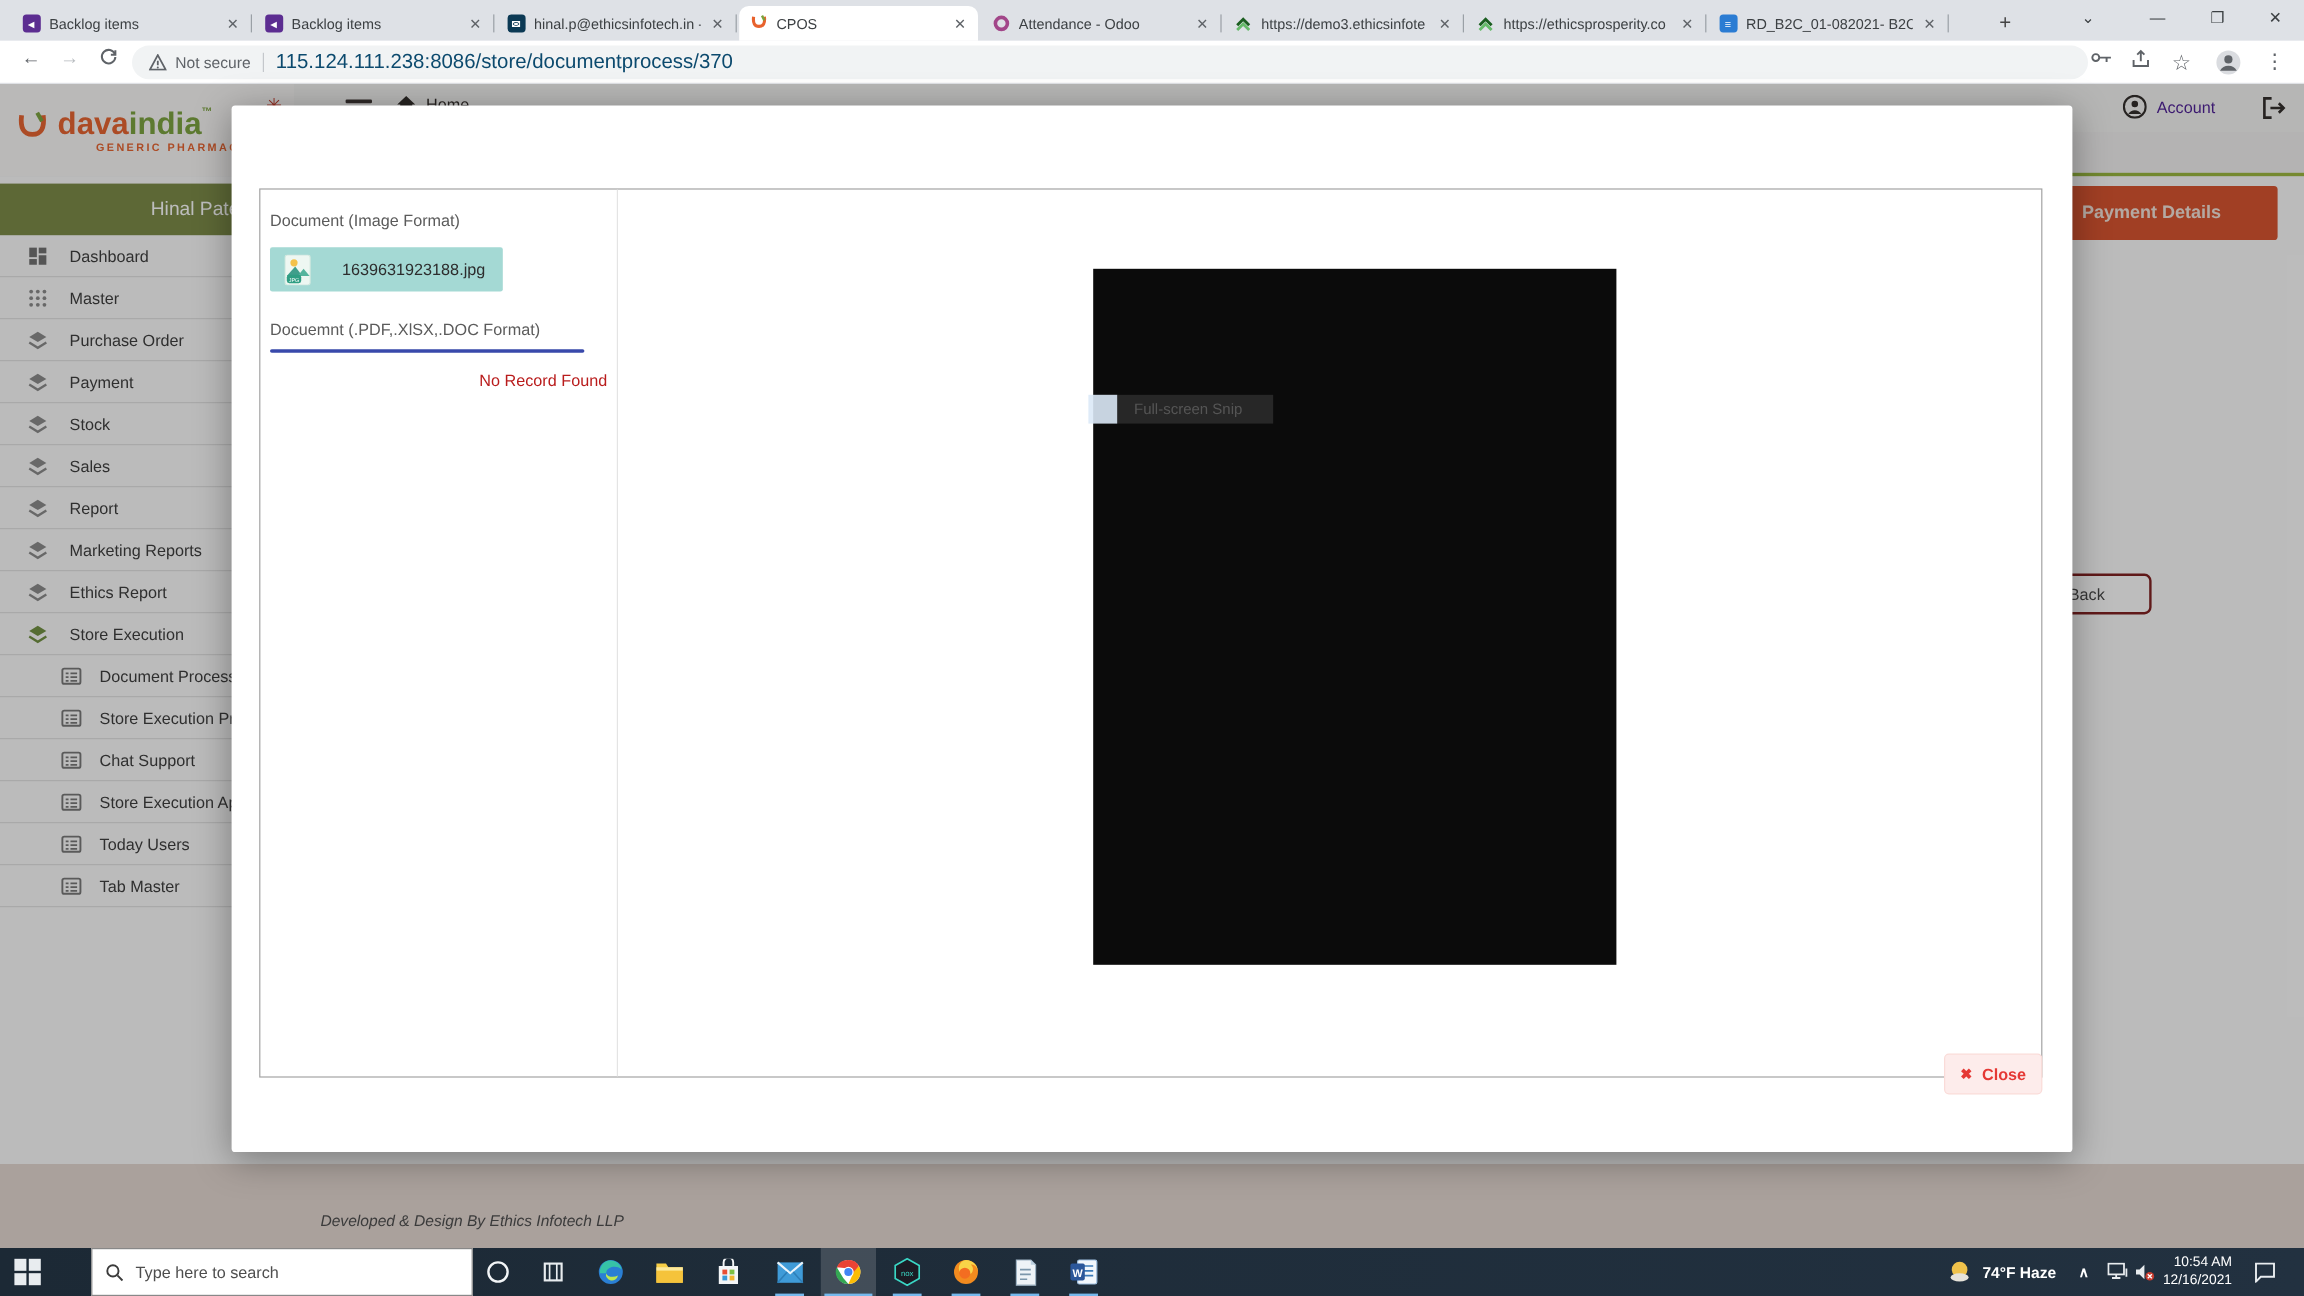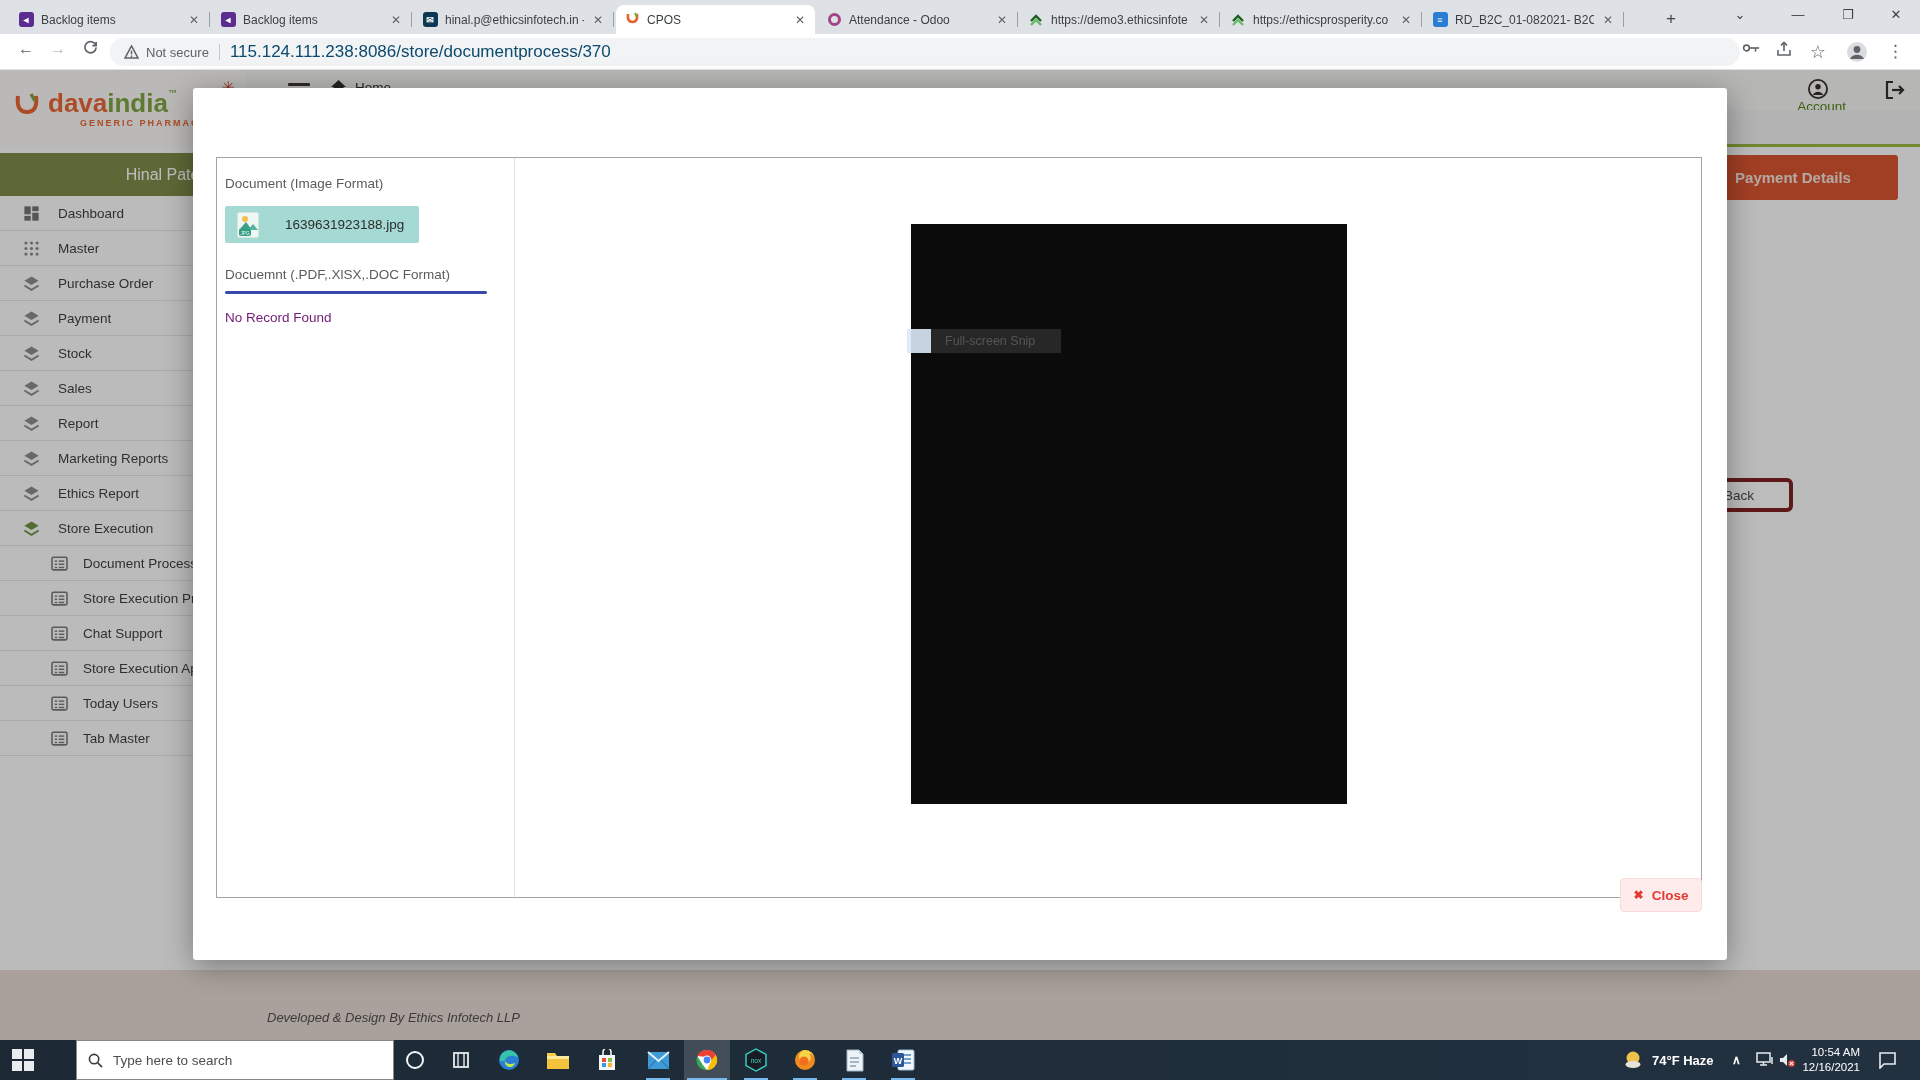--- a/index.html
+++ b/index.html
@@ -32,55 +32,55 @@
   .appheader { position:absolute; top:0; left:0; width:1920px; height:40px; background:#f6f5f4; }
   .logobox { position:absolute; top:0; left:0; width:245px; height:77px; background:#fbfaf9; z-index:2; }
   .logoline { position:absolute; left:48px; top:18px; font-weight:bold; font-size:26px; letter-spacing:0; }
   .logo-dava { color:#e8622d; } .logo-india { color:#7aa23c; } .logo-tm { font-size:9px; color:#7aa23c; vertical-align:top; }
   .tagline { position:absolute; left:80px; top:48px; font-size:9px; font-weight:bold; letter-spacing:2px; color:#e8622d; }
   .mortar { position:absolute; left:14px; top:22px; width:26px; height:26px; }
   .redstar { position:absolute; right:10px; top:8px; color:#c43b2a; font-size:16px; }
   .burger { position:absolute; left:288px; top:13px; width:22px; }
   .burger div { height:3px; background:#3a3330; margin-bottom:4px; border-radius:1px; }
   .homewrap { position:absolute; left:330px; top:9px; display:flex; align-items:center; color:#2f2a27; font-size:13.5px; }
-  .acctwrap { position:absolute; right:74px; top:9px; display:flex; align-items:center; color:#4d7c0f; font-size:13.5px;flex-direction:column; }
+  .acctwrap { position:absolute; right:74px; top:9px; display:flex; align-items:center; color:#4c1d95; font-size:13.5px; }
   .logoutic { position:absolute; right:14px; top:9px; }
   .sepbar { position:absolute; top:40px; left:245px; right:0; height:37px; background:#f3f2f1; }
   .sepbar .orangepatch { position:absolute; left:0; top:0; bottom:3px; width:80px; background:linear-gradient(90deg,#e2a148,rgba(226,161,72,0.45),rgba(226,161,72,0)); }
   .sepbar .ptitle { position:absolute; left:46px; top:9px; font-size:14.5px; font-weight:bold; color:#3c3c3c; }
   .sepbar .underline { position:absolute; left:0; right:0; bottom:0; height:3px; background:linear-gradient(90deg,#2fa3ab,#2c5fb3 55%,#8fb33a 80%,#9db83c); }
   .personic { position:absolute; left:14px; top:8px; }
 
   
   .sidebar { position:absolute; top:77px; left:0; width:245px; height:823px; background:#fcfcfc; }
   .userbar { height:43px; background:#7a8a45; color:#fff; font-size:16px; display:flex; align-items:center; justify-content:flex-end; padding-right:42px; margin-top:6px; }
   .srow { height:35px; display:flex; align-items:center; padding-left:22px; border-bottom:1px solid #e3e3e3; font-size:13.5px; color:#3b3b3b; }
   .srow.sub { padding-left:50px; }
   .srow .sic { width:19px; height:19px; margin-right:17px; flex:0 0 19px; }
   .srow.sub .sic { margin-right:14px; }
 
   
   .content { position:absolute; left:245px; top:77px; right:0; bottom:70px; background:#fdfdfd; }
   .paybtn { position:absolute; top:8px; right:22px; width:210px; height:45px; background:#d9512c; border-radius:3px; color:#f3e4da; font-weight:bold; font-size:15px; display:flex; align-items:center; justify-content:center; }
-  .backbtn { position:absolute; top:331px; left:1440px; width:108px; height:34px; background:#ffffff; border:4px solid #7f1d1d; border-radius:6px; color:#444; font-size:13.5px; display:flex; align-items:center; justify-content:center; }
+  .backbtn { position:absolute; top:331px; left:1440px; width:108px; height:34px; background:#ffffff; border:2px solid #7f1d1d; border-radius:6px; color:#444; font-size:13.5px; display:flex; align-items:center; justify-content:center; }
   .footer { position:absolute; left:0; bottom:0; width:1920px; height:70px; background:#e5d8d2; }
   .footer .ftext { position:absolute; left:267px; top:40px; font-style:italic; font-size:13px; color:#4c4c4c; }
 
   .dim { position:absolute; inset:0; background:rgba(18,18,18,0.28); z-index:3; }
 
   
   .modal { position:absolute; left:193px; top:18px; width:1534px; height:872px; background:#fff; border-radius:3px; box-shadow:0 6px 30px rgba(0,0,0,0.35); z-index:4; }
   .minner { position:absolute; left:23px; top:69px; right:25px; bottom:62px; border:1px solid #a3a3a3; display:flex; }
   .mleft { width:298px; border-right:1px solid #e4e4e4; padding:18px 8px 0 8px; }
   .mlabel { font-size:13.5px; color:#5b5b5b; }
   .filerow { margin-top:15px; width:194px; height:37px; background:#a4d9d4; border-radius:2px; display:flex; align-items:center; padding-left:12px; }
   .filename { margin-left:26px; font-size:13.5px; color:#2d2d2d; }
   .docline { margin-top:24px; }
   .blueline { margin-top:9px; width:262px; height:2.5px; background:#3949ab; border-radius:2px; }
-  .norec { margin-top:16px; font-size:13.5px; color:#701a75; }
+  .norec { margin-top:16px; font-size:13.5px; color:#b91c1c;text-align:right; }
   .mright { flex:1; position:relative; }
   .blackimg { position:absolute; left:396px; top:66px; width:436px; height:580px; background:#0b0b0b; }
   .sniptip { position:absolute; left:-4px; top:105px; height:24px; display:flex; }
   .snipblue { width:24px; background:#dbe9f7; opacity:0.9; }
   .snipdark { background:#272727; color:#555; font-size:12.5px; display:flex; align-items:center; padding:0 26px 0 14px; }
   .closebtn { position:absolute; right:25px; bottom:48px; width:82px; height:34px; background:#fdeceb; border:1px solid #fadbd8; border-radius:4px; color:#e53935; font-size:13.5px; font-weight:bold; display:flex; align-items:center; justify-content:center; }
   .closex { margin-right:8px; font-size:12px; }
 
   
   .taskbar { position:absolute; bottom:0; left:0; width:1920px; height:40px; background:linear-gradient(90deg,#1c2935,#223140); z-index:6; }

